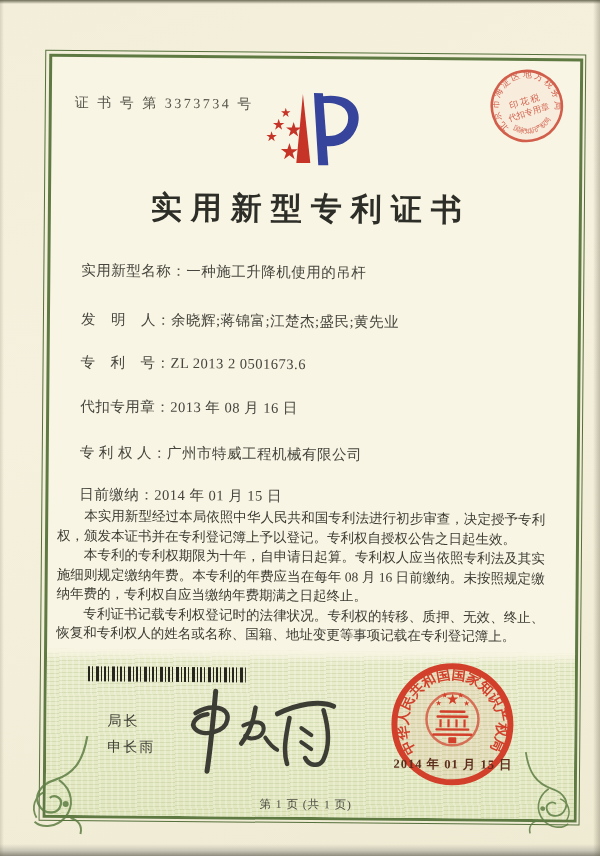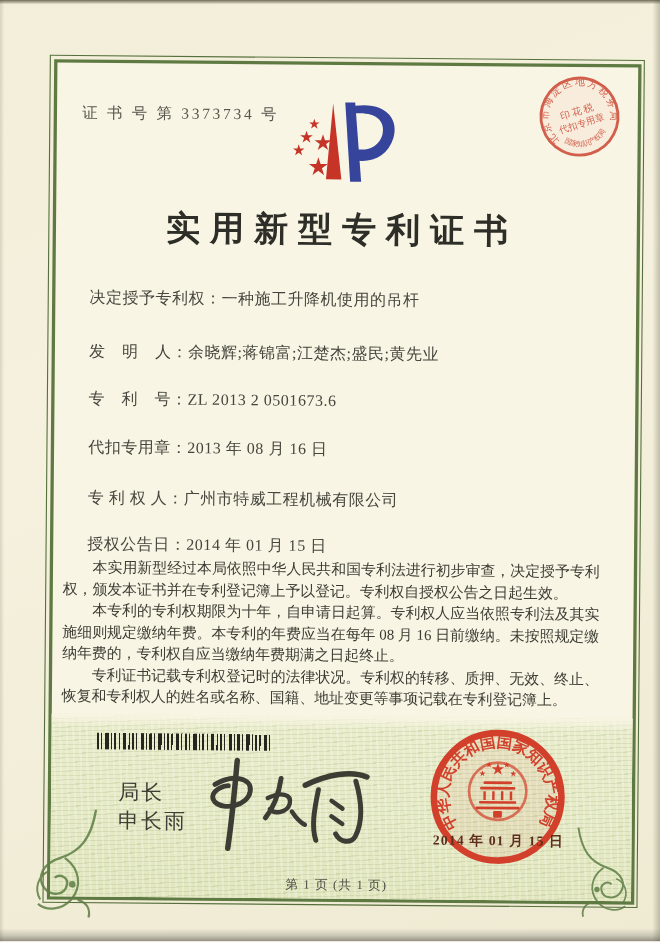--- a/index.html
+++ b/index.html
@@ -31,21 +31,21 @@
   .title{position:absolute;left:42px;width:534px;top:188px;text-align:center;font-size:31px;font-weight:600;letter-spacing:9px;color:#2e2e28;}
 
   .field{position:absolute;left:80px;font-size:14.5px;letter-spacing:.5px;color:#46463e;white-space:nowrap;}
   .f0{top:263px;} .f1{top:312px;} .f2{top:355px;} .f3{top:399px;} .f4{top:445px;} .f5{top:487px;}
 
   .body-text{position:absolute;left:58px;width:488px;top:508px;font-size:13.5px;line-height:19.5px;text-align:justify;color:#3c3c33;}
   .body-text p{margin:0;text-indent:2em;}
 
   .barcode{position:absolute;left:90px;top:668px;width:158px;height:15px;
     background:repeating-linear-gradient(90deg,#26261f 0 2px,rgba(0,0,0,0) 2px 4px,#26261f 4px 5px,rgba(0,0,0,0) 5px 8px,#26261f 8px 11px,rgba(0,0,0,0) 11px 13px,#26261f 13px 14px,rgba(0,0,0,0) 14px 16px);}
-  .director{position:absolute;left:110px;top:710px;font-size:19px;line-height:26px;color:#3e3e35;letter-spacing:2px;font-family:Liberation Mono, monospace;}
+  .director{position:absolute;left:110px;top:710px;font-size:14px;line-height:26px;color:#3e3e35;letter-spacing:2px;font-family:Liberation Mono, monospace;}
   .sig{position:absolute;left:180px;top:686px;width:165px;height:95px;}
 
   .seal{position:absolute;left:392px;top:660px;width:126px;height:126px;}
   .seal-date{position:absolute;left:388px;top:755px;width:136px;text-align:center;font-size:12.5px;letter-spacing:1px;color:#5e2e1d;font-weight:600;}
 
   .flourish{position:absolute;width:70px;height:105px;opacity:.85;}
   .flourish-left{left:28px;top:736px;}
   .flourish-right{left:522px;top:748px;width:58px;height:88px;transform:scaleX(-1);}
 
   .footer{position:absolute;left:42px;width:534px;top:797px;text-align:center;font-size:11.5px;color:#4b4b41;letter-spacing:1px;}
@@ -97,26 +97,26 @@
       </text>
       <text x="42" y="40" font-size="9" letter-spacing="2" text-anchor="middle" fill="#cf5340">印花税</text>
       <text x="42" y="51.5" font-size="8.5" text-anchor="middle" fill="#cf5340">代扣专用章</text>
       <text font-size="6.5" fill="#cf5340">
         <textPath href="#taxBottomArc" startOffset="0" textLength="43">国家知识产权局</textPath>
       </text>
     </svg>
 
     <div class="title">实用新型专利证书</div>
 
-    <div class="field f0"><span>决定授予专利权：</span><span>一种施工升降机使用的吊杆</span></div>
+    <div class="field f0"><span>实用新型名称：</span><span>一种施工升降机使用的吊杆</span></div>
     <div class="field f1"><span>发　明　人：</span><span>余晓辉;蒋锦富;江楚杰;盛民;黄先业</span></div>
     <div class="field f2"><span>专　利　号：</span><span>ZL 2013 2 0501673.6</span></div>
     <div class="field f3"><span>代扣专用章：</span><span>2013 年 08 月 16 日</span></div>
     <div class="field f4"><span>专 利 权 人：</span><span>广州市特威工程机械有限公司</span></div>
-    <div class="field f5"><span>授权公告日：</span><span>2014 年 01 月 15 日</span></div>
+    <div class="field f5"><span>日前缴纳：</span><span>2014 年 01 月 15 日</span></div>
 
     <div class="body-text">
       <p>本实用新型经过本局依照中华人民共和国专利法进行初步审查，决定授予专利权，颁发本证书并在专利登记簿上予以登记。专利权自授权公告之日起生效。</p>
       <p>本专利的专利权期限为十年，自申请日起算。专利权人应当依照专利法及其实施细则规定缴纳年费。本专利的年费应当在每年 08 月 16 日前缴纳。未按照规定缴纳年费的，专利权自应当缴纳年费期满之日起终止。</p>
       <p>专利证书记载专利权登记时的法律状况。专利权的转移、质押、无效、终止、恢复和专利权人的姓名或名称、国籍、地址变更等事项记载在专利登记簿上。</p>
     </div>
 
     <div class="barcode"></div>
 
     <div class="director">

